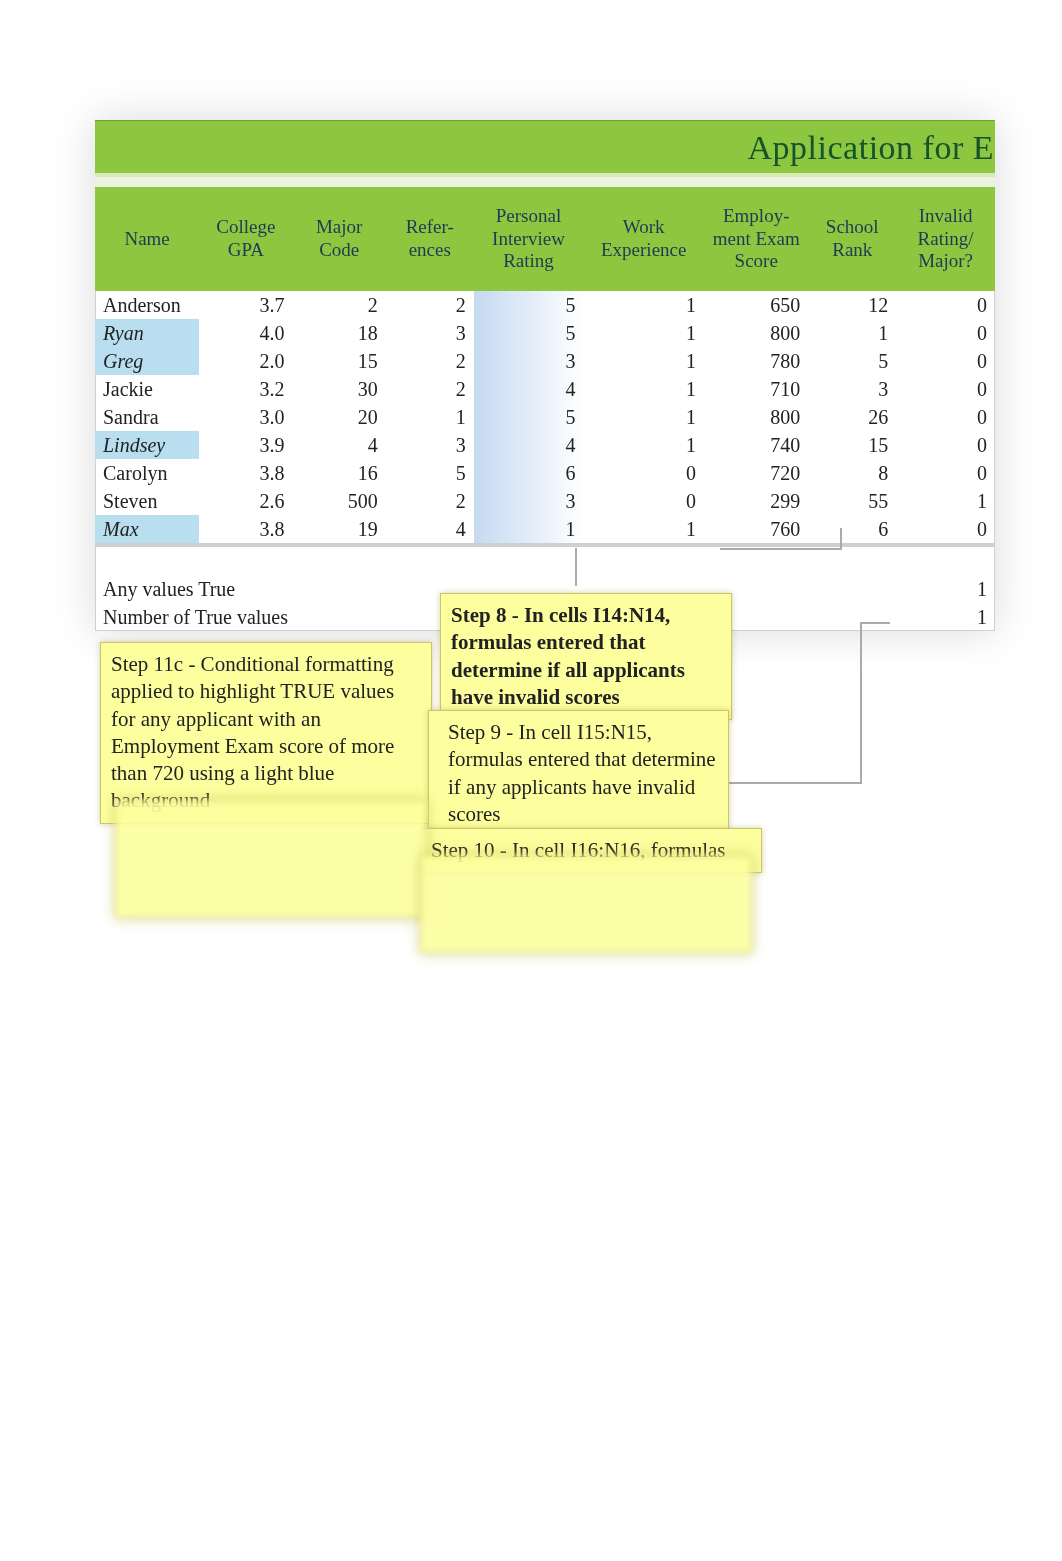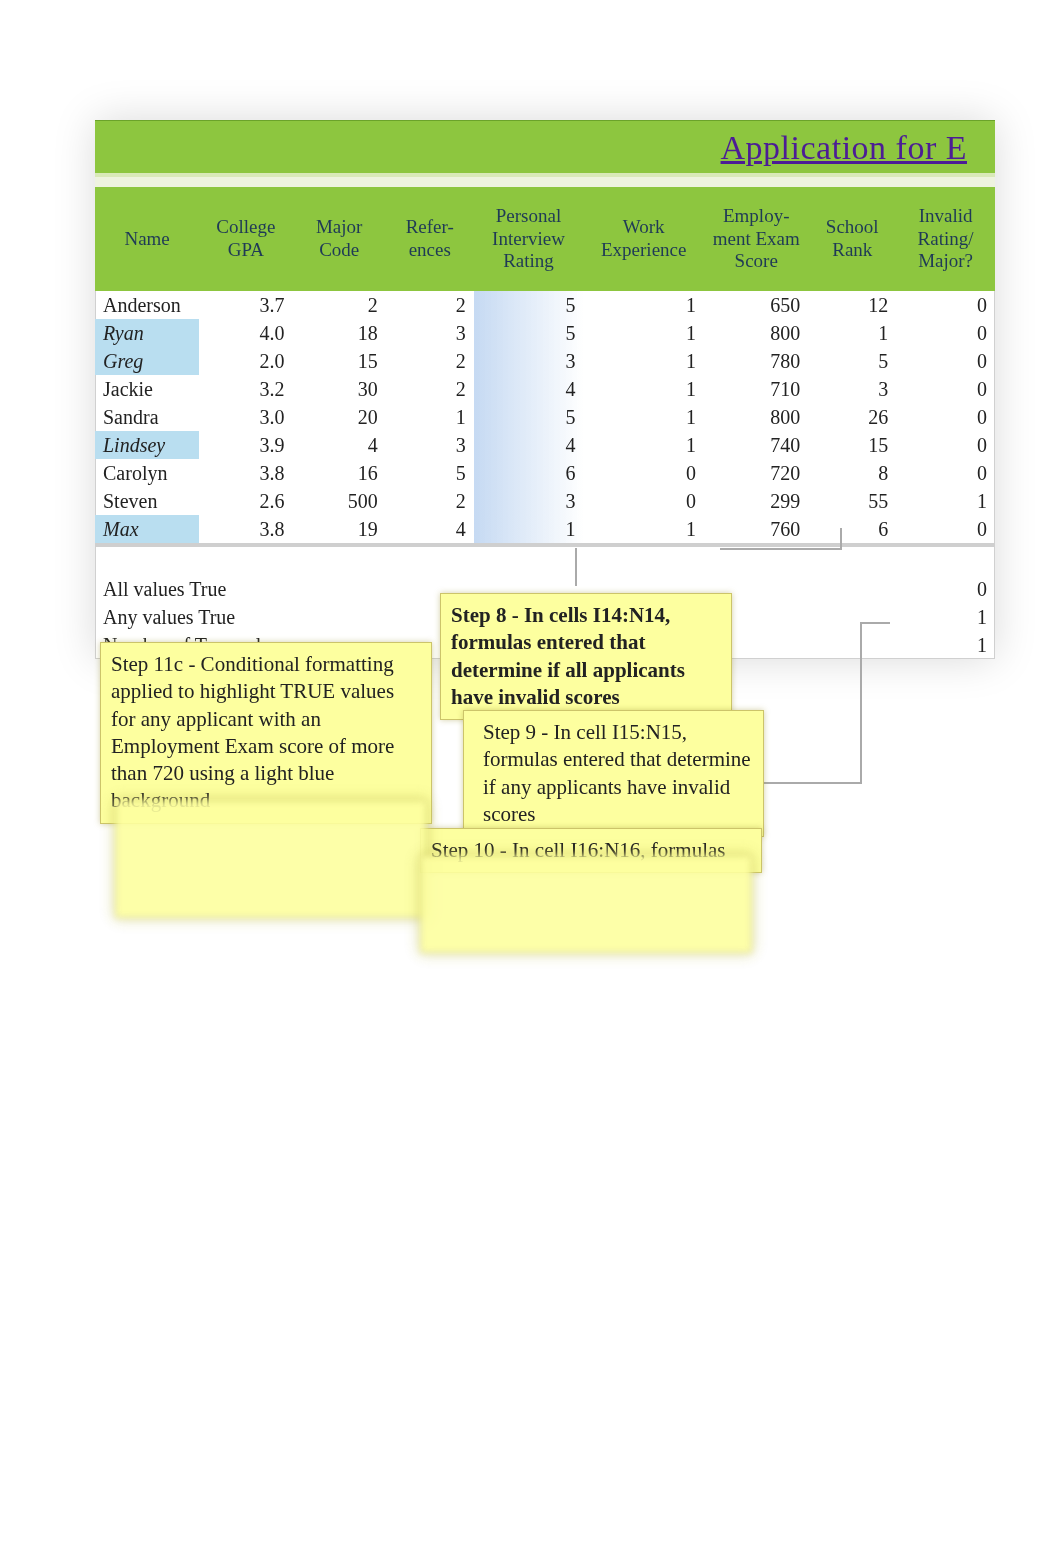--- a/index.html
+++ b/index.html
@@ -21,27 +21,26 @@
     position: absolute;
     left: 95px;
     top: 120px;
     width: 900px;
     filter: blur(0.3px);
   }
   .title-bar {
     background: #8dc63f;
     border-bottom: 4px solid #d9e9b8;
     border-top: 1px solid #6ba32a;
-    color: #4c1d95;
+    color: #14532d;
     font-family: Georgia, "Times New Roman", serif;
     font-size: 34px;
-    padding: 8px 28px 6px 16px;
+    padding: 8px 1px 6px 16px;
     text-align: right;
     letter-spacing: 0.5px;
-    text-decoration: underline;
   }
   table.grid {
     border-collapse: collapse;
     width: 100%;
     table-layout: fixed;
     font-size: 20px;
   }
   table.grid th {
     background: #8dc63f;
     color: #1f3a56;
@@ -263,24 +262,20 @@
             <td class="num">0</td>
           </tr>
         </tbody>
       <tbody>
         <tr class="divider">
             <td colspan="9"></td>
           </tr>
       </tbody>
       <tbody id="summary-body">
 
-      <tr class="summary">
-            <td class="summary-label" colspan="8">All values True</td>
-            <td class="num summary-val">0</td>
-          </tr>
           <tr class="summary">
             <td class="summary-label" colspan="8">Any values True</td>
             <td class="num summary-val">1</td>
           </tr>
           <tr class="summary">
             <td class="summary-label" colspan="8">Number of True values</td>
             <td class="num summary-val">1</td>
           </tr>
         </tbody>
     </table>
@@ -294,21 +289,21 @@
   <div class="connector" style="left:860px; top:622px; width:30px; height:2px;"></div>
 
   <div class="callout" style="left:100px; top:642px; width:310px;">
     <span>Step 11c - Conditional formatting applied to highlight TRUE values for any applicant with an Employment Exam score of more than 720 using a light blue background</span>
   </div>
 
   <div class="callout" style="left:440px; top:593px; width:270px;font-weight:bold;">
     <span>Step 8 - In cells I14:N14, formulas entered that determine if all applicants have invalid scores</span>
   </div>
 
-  <div class="callout" style="left:463px; top:710px; width:270px;padding-left:19px;">
+  <div class="callout" style="left:428px; top:710px; width:270px;padding-left:19px;">
     <span>Step 9 - In cell I15:N15, formulas entered that determine if any applicants have invalid scores</span>
   </div>
 
   <div class="callout" style="left:420px; top:828px; width:320px;">
     <span>Step 10 - In cell I16:N16, formulas</span>
   </div>
 
 
   <div class="callout blurred" style="left:115px; top:800px; width:290px; height:100px;"></div>
   <div class="callout blurred" style="left:420px; top:855px; width:310px; height:80px;"></div>

